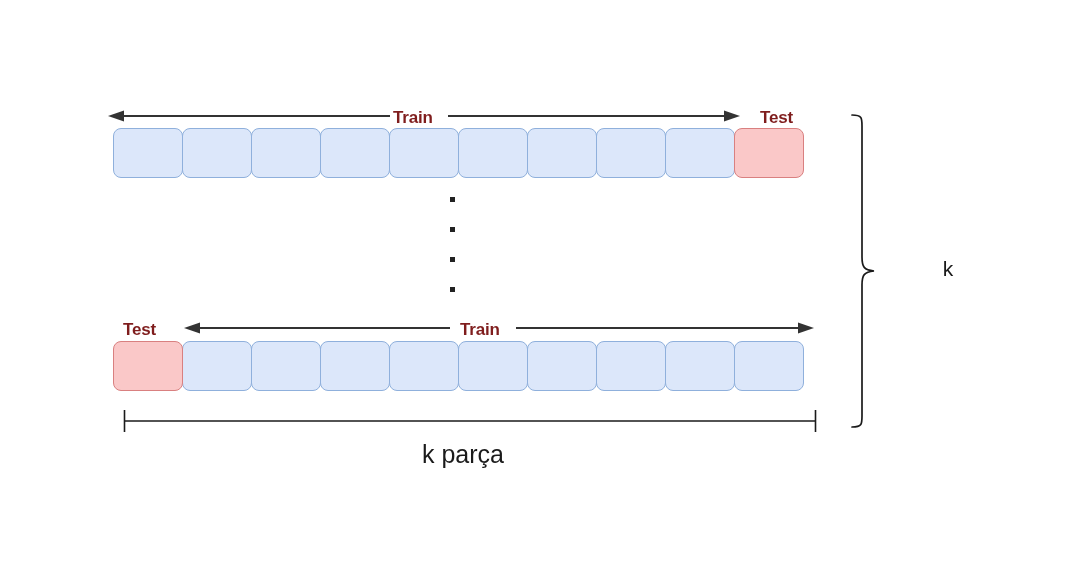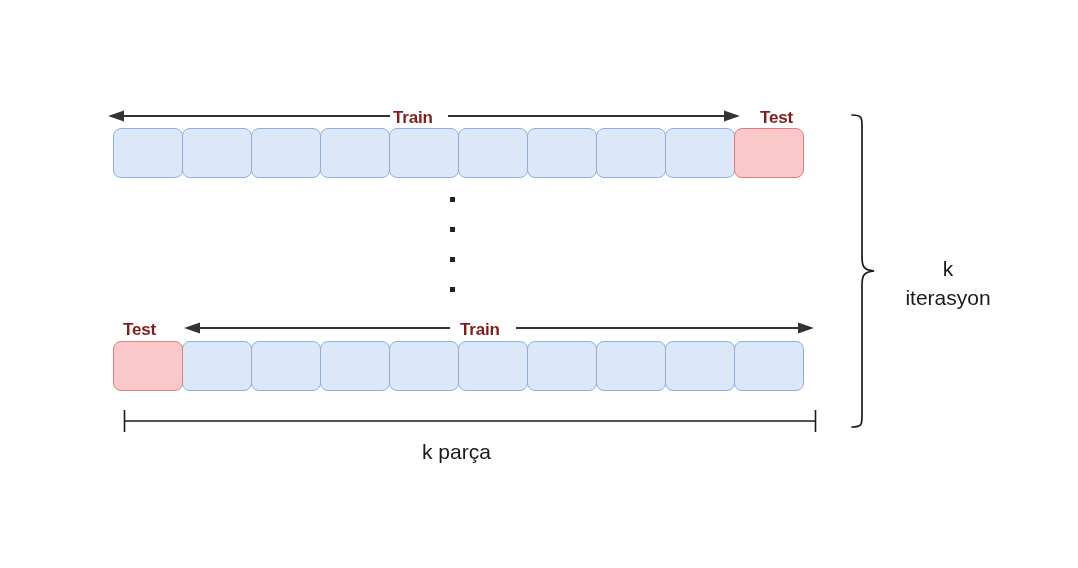--- a/index.html
+++ b/index.html
@@ -49,21 +49,21 @@
   .label-bold {
     position: absolute;
     font-size: 17px;
     font-weight: bold;
     letter-spacing: -0.2px;
     white-space: nowrap;
     color: #7f1d1d;
   }
   .label-plain {
     position: absolute;
-    font-size: 21px;
+    font-size: 25px;
     font-weight: normal;
     white-space: nowrap;
     color: #1a1a1a;
   }
   .label-stack {
     position: absolute;
     font-size: 21px;
     font-weight: normal;
     text-align: center;
     line-height: 29px;
@@ -162,16 +162,15 @@
              C 16 3, 16 6, 16 14
              L 16 145
              C 16 155, 18 158, 28 159
              C 18 160, 16 163, 16 173
              L 16 304
              C 16 312, 16 315, 6 315" class="stroke-thin" stroke-width="1.7" stroke-linecap="round"></path>
   </svg>
 
   <div class="label-stack" style="left:888px; top:254px; width:120px;">
     <div>k</div>
-    <div>iterasyon</div>
   </div>
 
 </div>
 
 </body></html>

